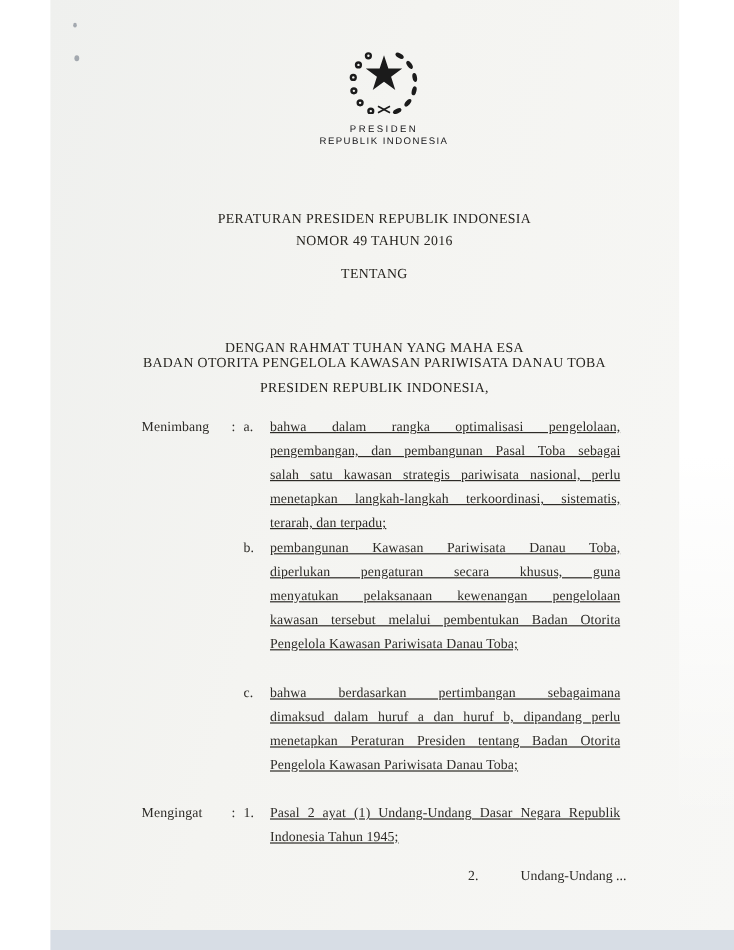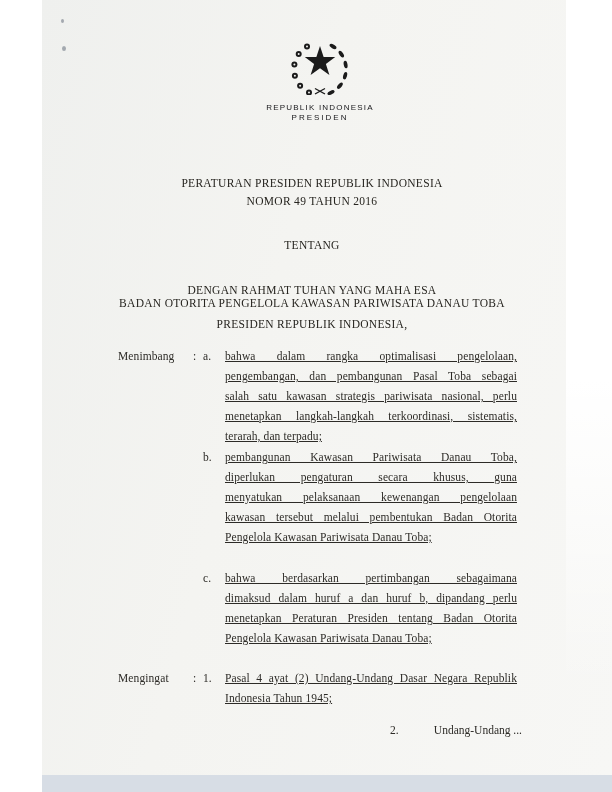--- a/index.html
+++ b/index.html
@@ -33,21 +33,21 @@
   }
   .lh-line{font-size:8px;line-height:10px;letter-spacing:2px;}
   .lh-line.l2{letter-spacing:1.2px;}
 
   .tline{
     position:absolute;left:30px;width:480px;text-align:center;
     font-size:11.5px;line-height:14px;letter-spacing:.3px;color:#26241f;white-space:nowrap;
   }
   .t1{top:176px;}
   .t2{top:194px;}
-  .t3{top:238px;font-family:Liberation Serif, serif;}
+  .t3{top:222px;font-family:Liberation Serif, serif;}
   .t4{top:251px;margin-top:45px;}
   .t5{top:283px;}
   .t6{top:317px;}
 
   .lbl,.col,.mk{
     position:absolute;font-size:11.5px;line-height:20px;color:#2d2b27;letter-spacing:.1px;
   }
   .lbl{left:76px;}
   .col{left:151px;}
   .mk{left:161px;}
@@ -105,22 +105,22 @@
 
         <g stroke="#1b1b1b" stroke-width="1.4">
           <line x1="27" y1="57" x2="37" y2="51.5"></line>
           <line x1="37" y1="57" x2="27" y2="51.5"></line>
         </g>
       </g>
     </svg>
   </div>
 
   <div class="letterhead">
+    <div class="lh-line">PRESIDEN</div>
     <div class="lh-line l2">REPUBLIK INDONESIA</div>
-    <div class="lh-line">PRESIDEN</div>
   </div>
 
   <div class="tline t1">PERATURAN PRESIDEN REPUBLIK INDONESIA</div>
   <div class="tline t2">NOMOR 49 TAHUN 2016</div>
   <div class="tline t3">TENTANG</div>
   <div class="tline t4">BADAN OTORITA PENGELOLA KAWASAN PARIWISATA DANAU TOBA</div>
   <div class="tline t5">DENGAN RAHMAT TUHAN YANG MAHA ESA</div>
   <div class="tline t6">PRESIDEN REPUBLIK INDONESIA,</div>
 
   <div class="lbl" style="top:346px">Menimbang</div>
@@ -150,21 +150,21 @@
     <div class="jl">dimaksud dalam huruf a dan huruf b, dipandang perlu</div>
     <div class="jl">menetapkan Peraturan Presiden tentang Badan Otorita</div>
     <div class="jl last">Pengelola Kawasan Pariwisata Danau Toba;</div>
   </div>
 
   <div class="lbl" style="top:668px">Mengingat</div>
   <div class="col" style="top:668px">:</div>
 
   <div class="mk" style="top:668px">1.</div>
   <div class="para" style="top:668px">
-    <div class="jl">Pasal 4 ayat (2) Undang-Undang Dasar Negara Republik</div>
+    <div class="jl">Pasal 2 ayat (1) Undang-Undang Dasar Negara Republik</div>
     <div class="jl last">Indonesia Tahun 1945;</div>
   </div>
 
   <div class="catchword">
     <span>2.</span>
     <span>Undang-Undang ...</span>
   </div>
 
   <div class="corner-fade"></div>
 </div>

